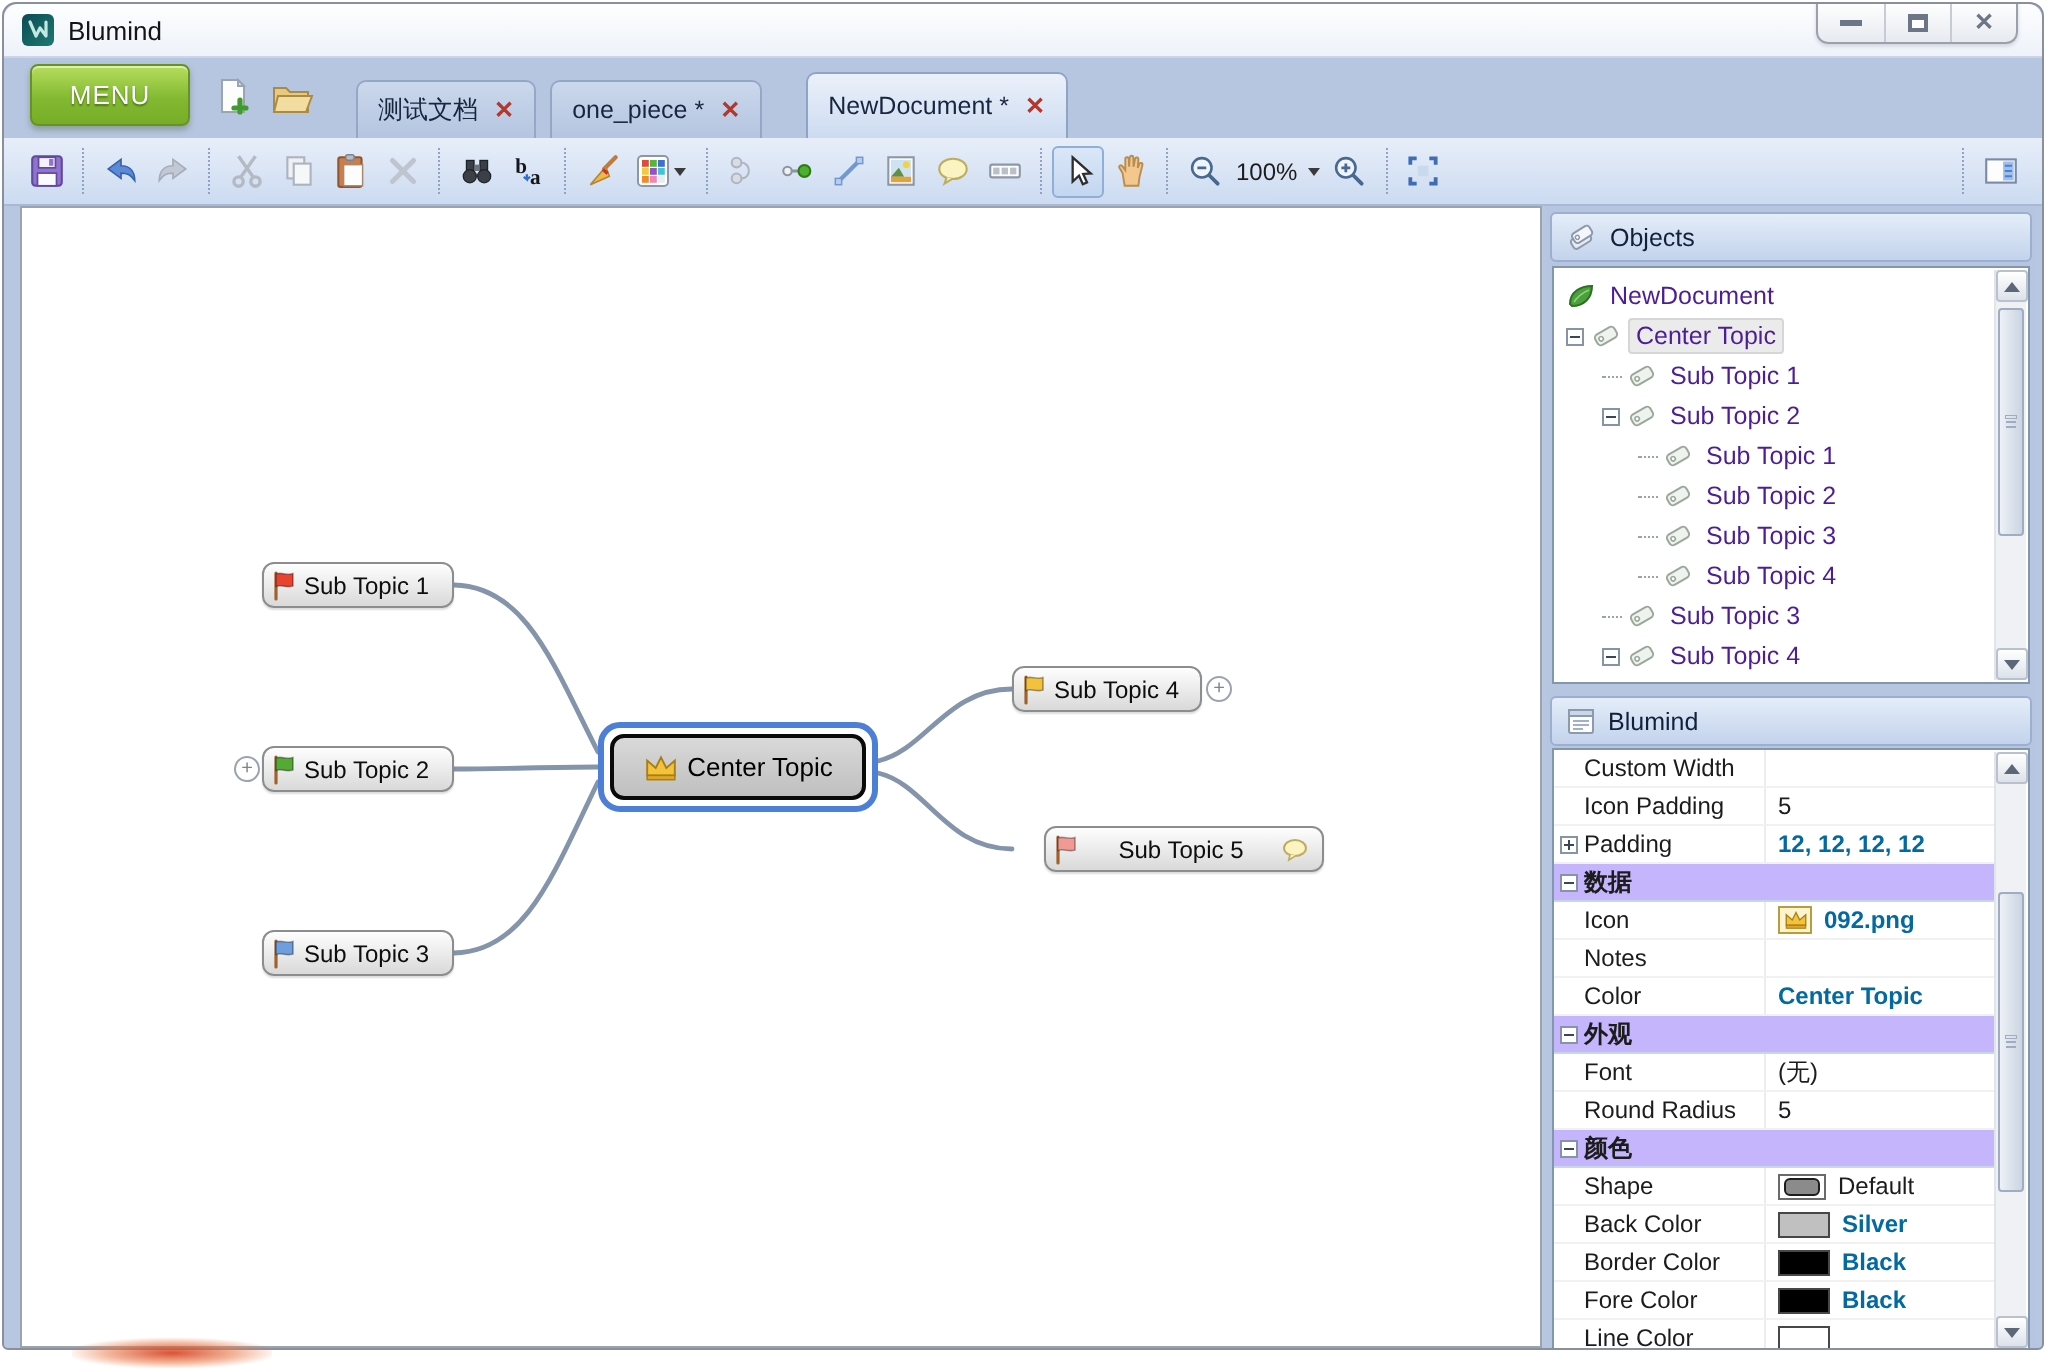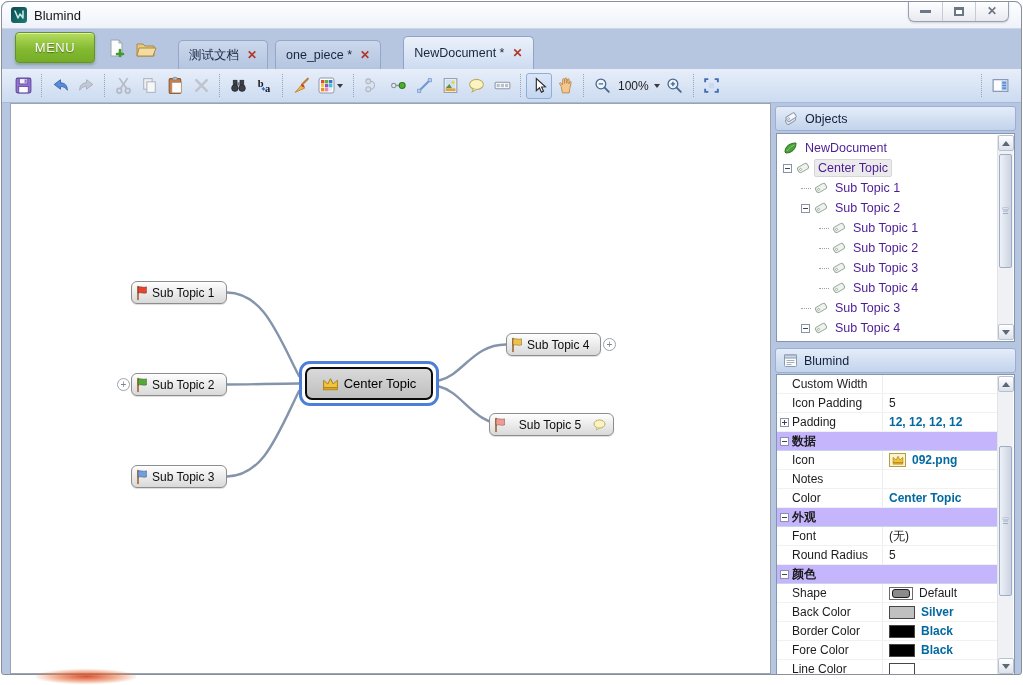--- a/index.html
+++ b/index.html
@@ -401,21 +401,21 @@
           <span class="">Sub Topic 3</span>
         </div>
         <div class="topic" style="left: 495px; top: 229px; width: 95px;">
           <svg width="14" height="16" viewBox="0 0 14 16">
             <path d="M3 1.5 V14.5" stroke="#a0622d" stroke-width="1.6" stroke-linecap="round"></path>
             <path d="M3 2 C6 .8 8 3 11.5 1.8 L11.5 8 C8 9.2 6 7 3 8.2 Z" fill="#f2c23e" stroke="rgba(0,0,0,.35)" stroke-width=".8"></path>
           </svg>
           <span class="">Sub Topic 4</span>
         </div>
         <div class="expcircle" style="left: 592px; top: 234px;">+</div>
-        <div class="topic" style="left: 478px; top: 309px; width: 125px;">
+        <div class="topic" style="left: 511px; top: 309px; width: 140px;">
           <svg width="14" height="16" viewBox="0 0 14 16">
             <path d="M3 1.5 V14.5" stroke="#a0622d" stroke-width="1.6" stroke-linecap="round"></path>
             <path d="M3 2 C6 .8 8 3 11.5 1.8 L11.5 8 C8 9.2 6 7 3 8.2 Z" fill="#f19a94" stroke="rgba(0,0,0,.35)" stroke-width=".8"></path>
           </svg>
           <span class="grow">Sub Topic 5</span>
           <svg width="13" height="12" viewBox="0 0 13 12">
             <ellipse cx="6.5" cy="5" rx="5.5" ry="4" fill="#fbf3c2" stroke="#bcae5e"></ellipse>
             <path d="M4 8.4 L3.4 11 L7 8.8" fill="#fbf3c2" stroke="#bcae5e" stroke-width=".8"></path>
           </svg>
         </div>

